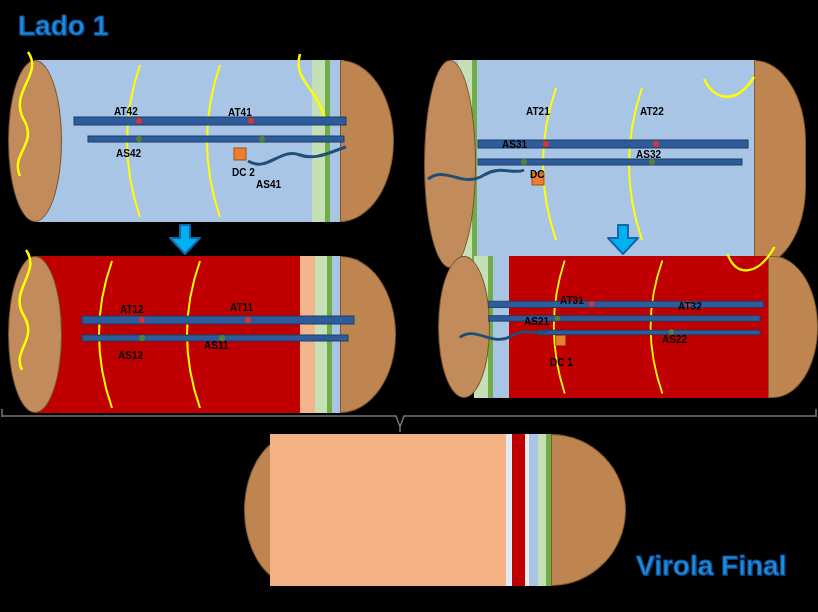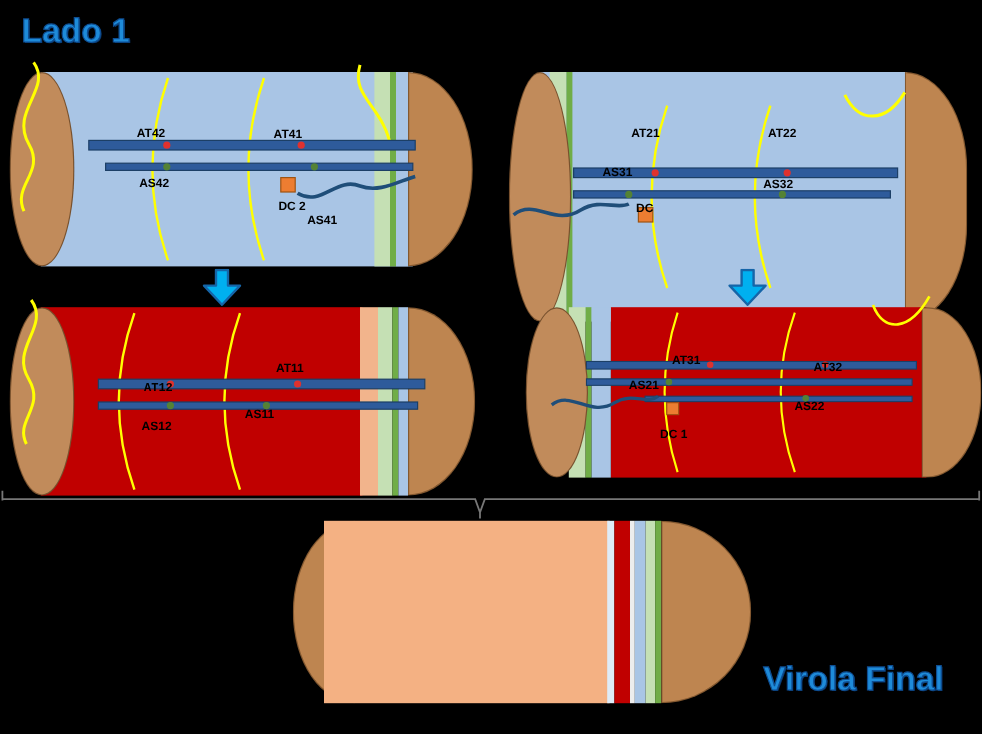--- a/index.html
+++ b/index.html
@@ -101,21 +101,21 @@
       <path d="M104,5 Q78,78 104,152" fill="none" stroke="#FFFF00" stroke-width="2"></path>
       <path d="M192,5 Q166,78 192,152" fill="none" stroke="#FFFF00" stroke-width="2"></path>
       <path d="M18,-6 C34,16 0,34 16,60 C30,84 4,94 14,114" fill="none" stroke="#FFFF00" stroke-width="2.5"></path>
       <rect x="74" y="60" width="272" height="8" fill="#2E5B9B" stroke="#1C3F66"></rect>
       <rect x="74" y="79" width="266" height="6" fill="#2E5B9B" stroke="#1C3F66"></rect>
       <circle cx="134" cy="64" r="3" fill="#E0312E"></circle>
       <circle cx="240" cy="64" r="3" fill="#E0312E"></circle>
       <circle cx="134" cy="82" r="3" fill="#548235"></circle>
       <circle cx="214" cy="82" r="3" fill="#548235"></circle>
     </svg>
-    <div class="slabel" style="left:112px;top:64px;font-family:Liberation Mono, monospace;">AT12</div>
+    <div class="slabel" style="left:112px;top:49px;">AT12</div>
     <div class="slabel" style="left:222px;top:47px;">AT11</div>
     <div class="slabel" style="left:110px;top:95px;">AS12</div>
     <div class="slabel" style="left:196px;top:85px;">AS11</div>
   </div>
 
   <div class="cyl" style="left:438px;top:256px;width:380px;height:142px;">
     <div class="body" style="left:71px;width:263px;background:#C00000;"></div>
     <div class="stripe" style="left:36px;width:14px;background:#C5E0B4;"></div>
     <div class="stripe" style="left:50px;width:5px;background:#70AD47;"></div>
     <div class="stripe" style="left:55px;width:16px;background:#A9C5E5;"></div>

